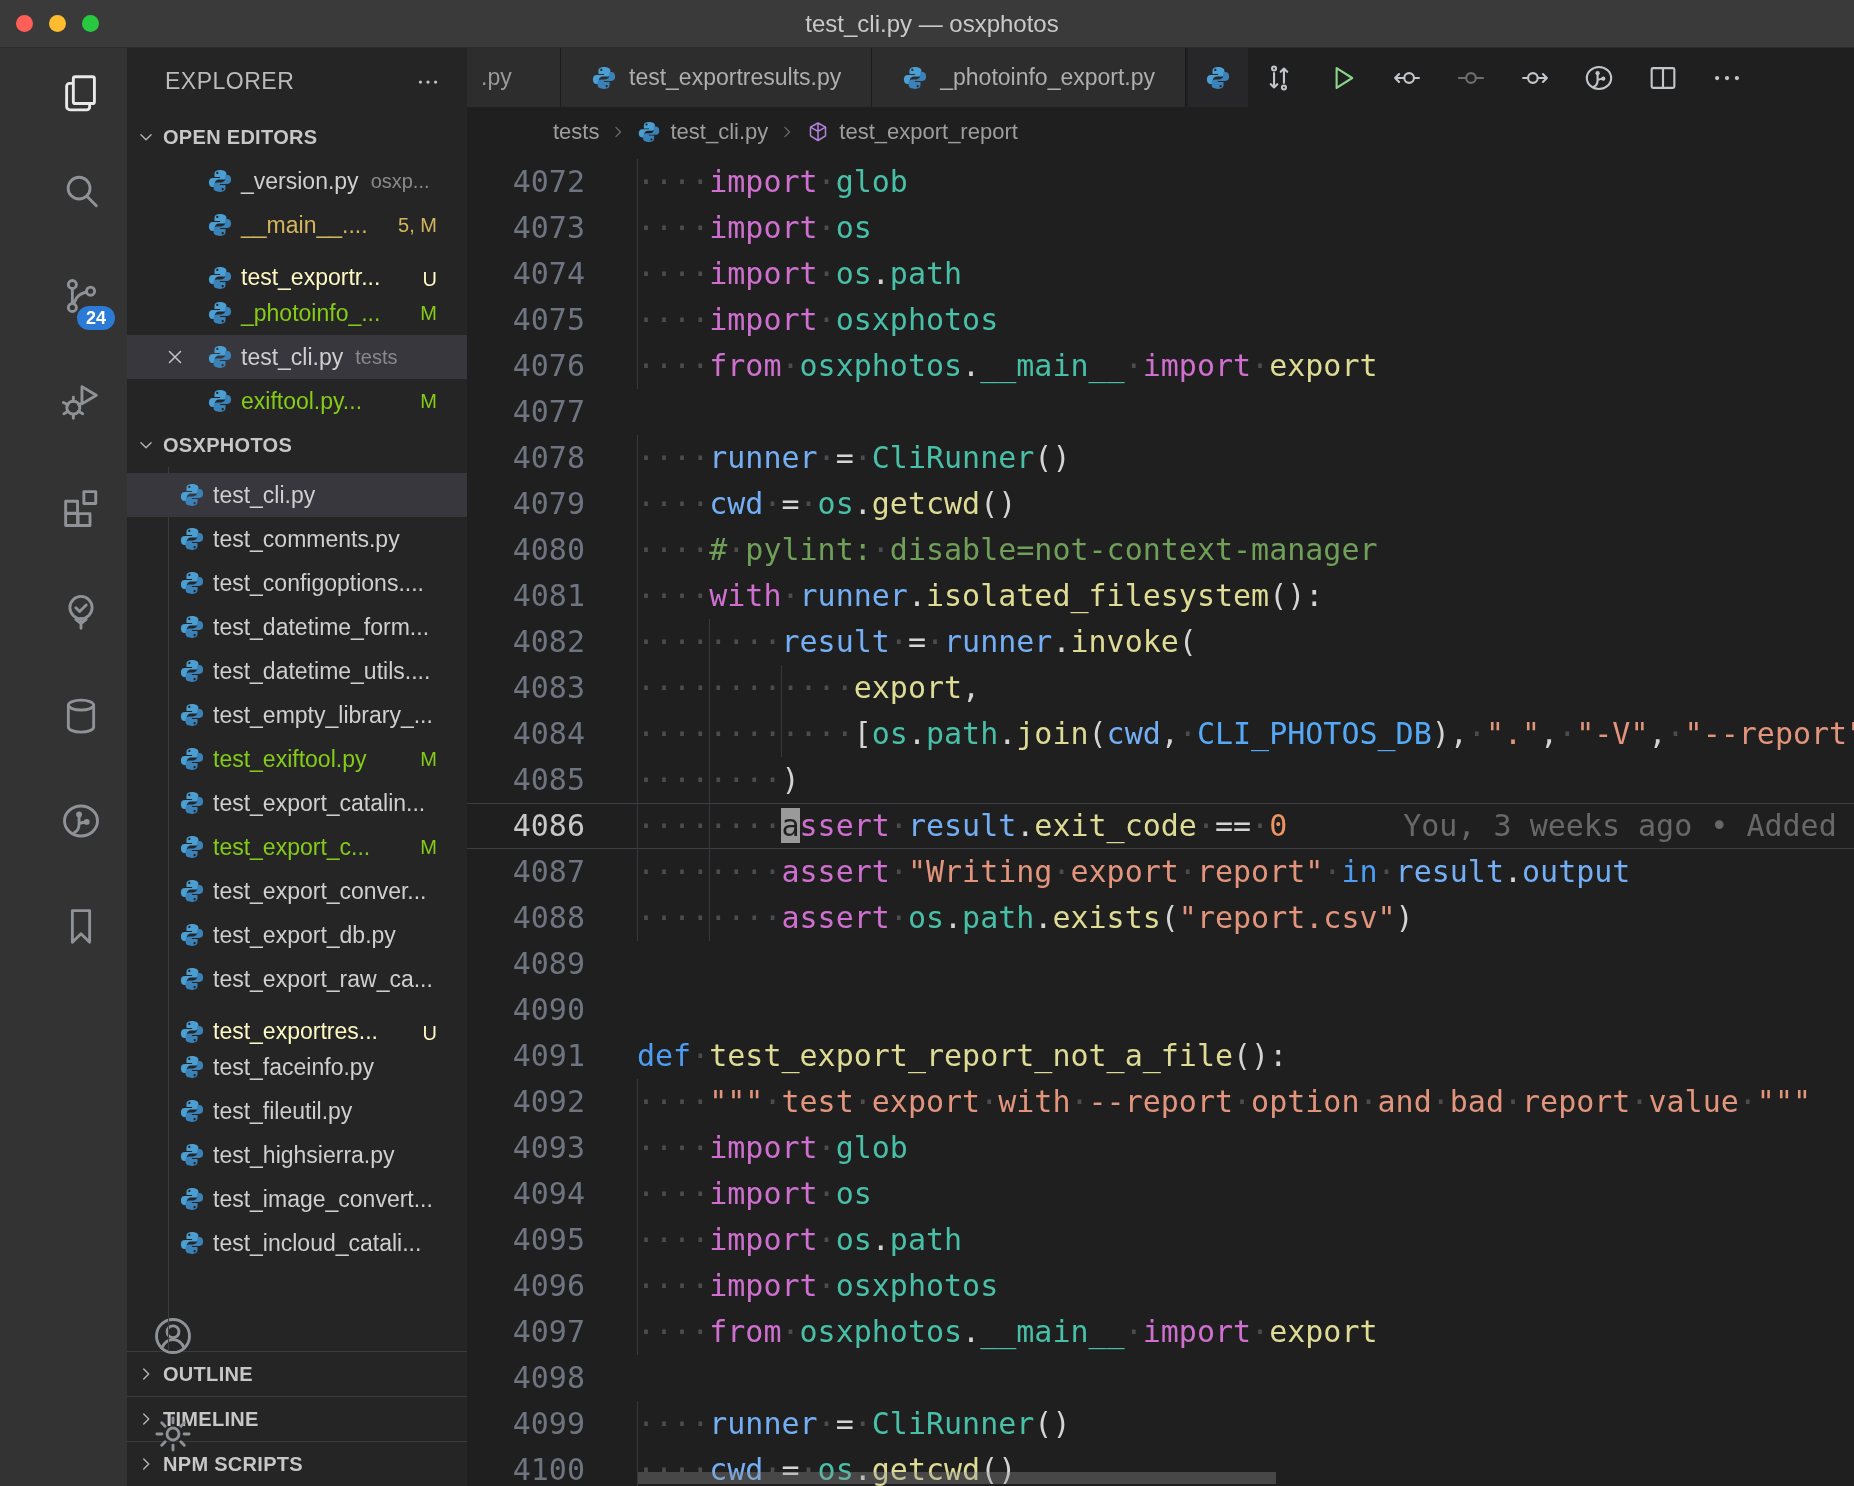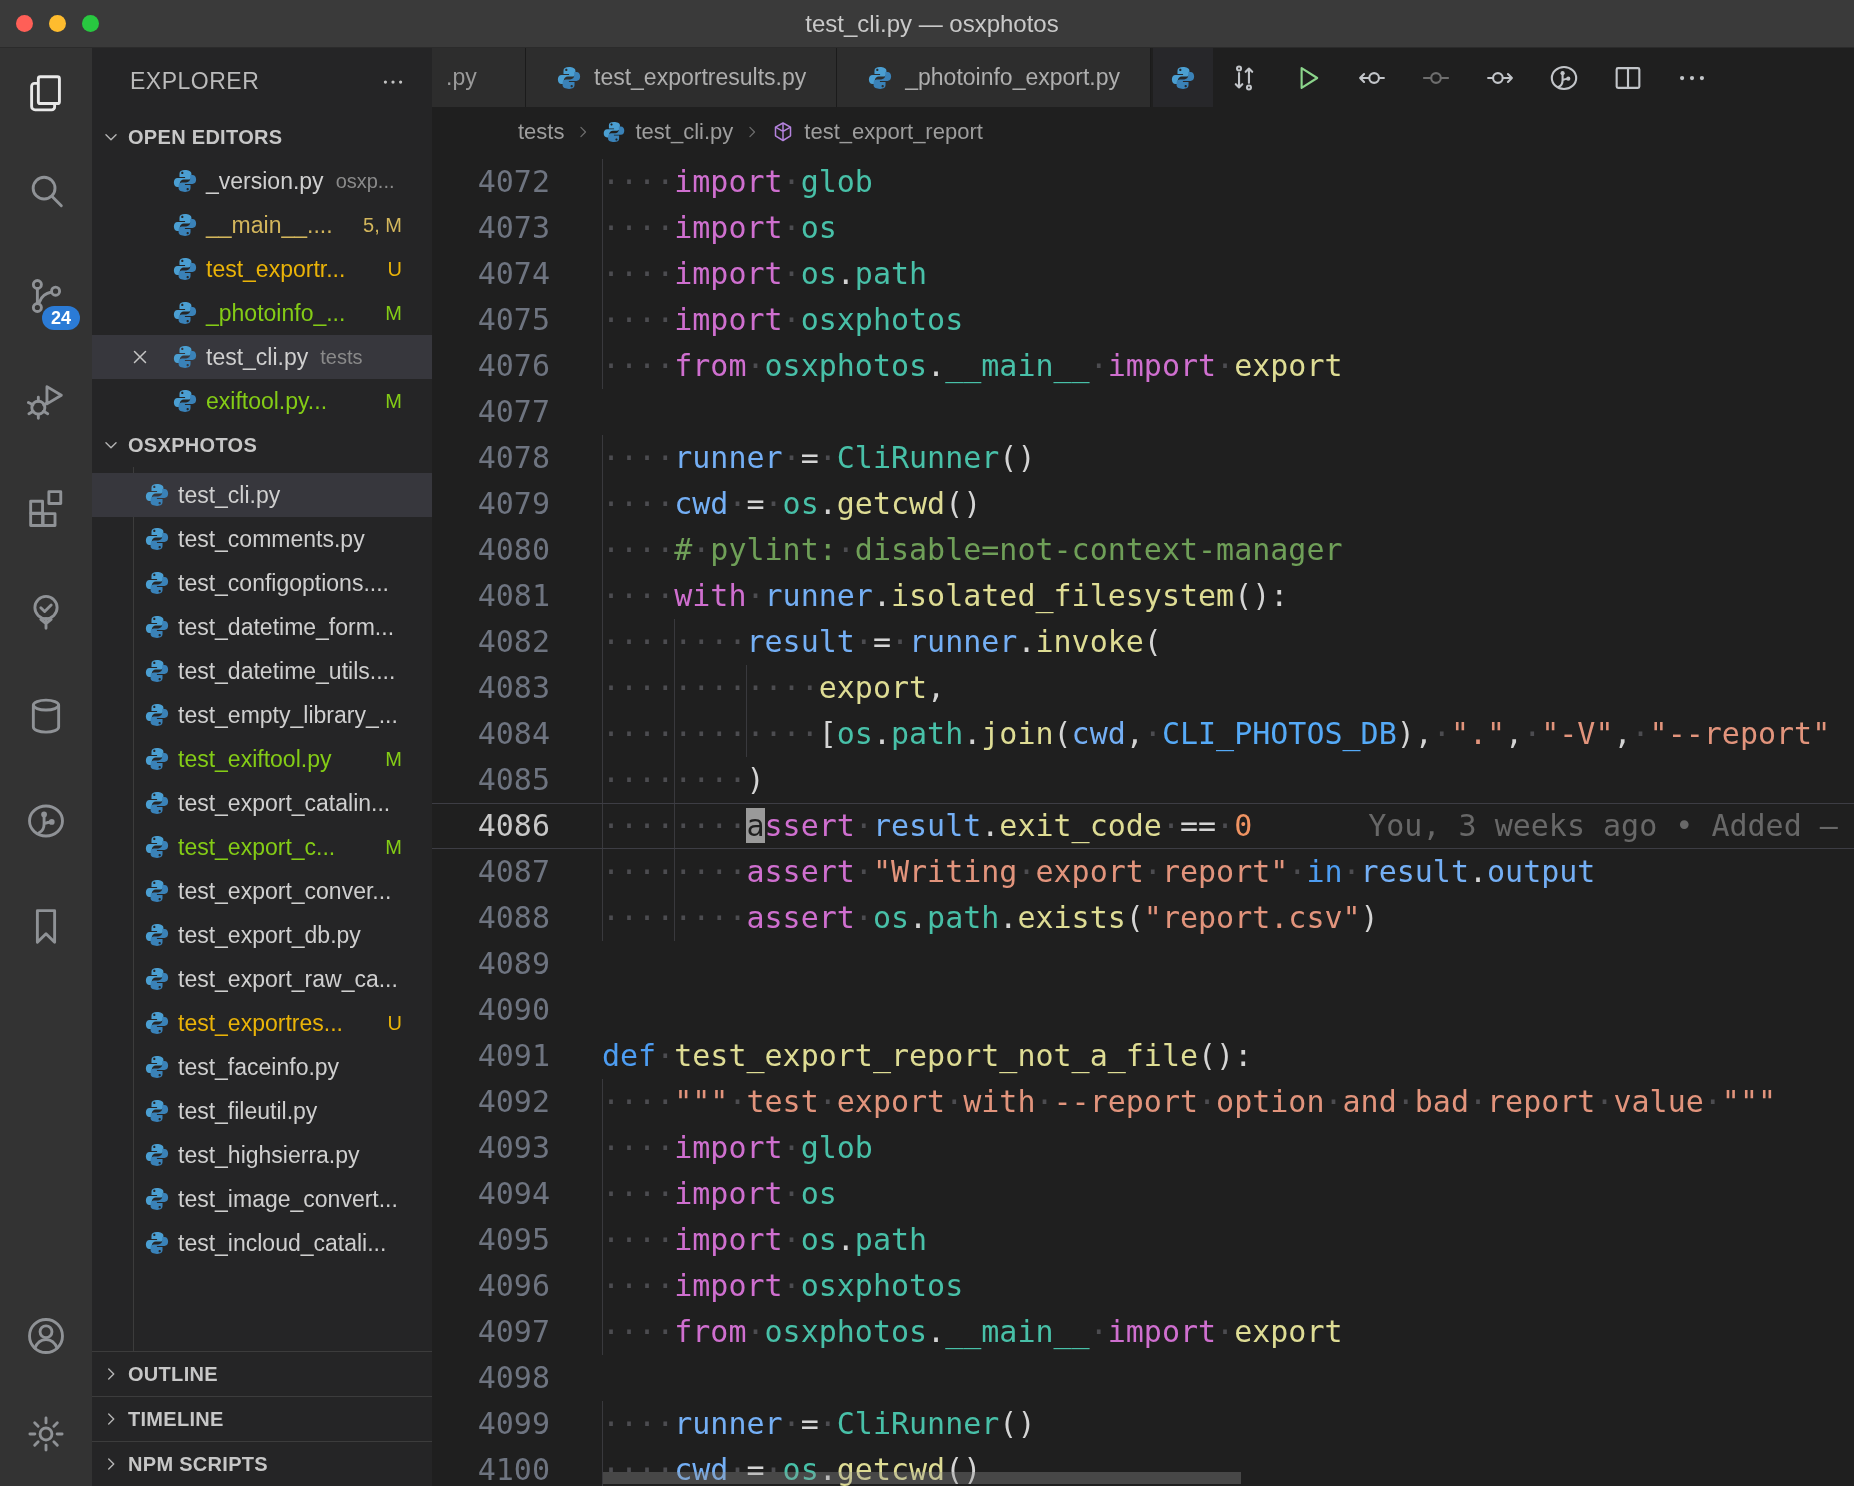--- a/index.html
+++ b/index.html
@@ -8,21 +8,21 @@
   
   .titlebar{height:47px;background:#3a3a3a;border-bottom:1px solid #2b2b2b;position:relative;
             display:flex;align-items:center;justify-content:center;}
   .traffic{position:absolute;left:16px;top:15px;display:flex;gap:16px;}
   .tl{width:17px;height:17px;border-radius:50%;}
   .tl.r{background:#ff5f57}.tl.y{background:#febc2e}.tl.g{background:#28c840}
   .wtitle{font-size:24px;color:#c9c9c9;margin-left:10px;}
   
   .main{display:flex;height:1438px;}
   
-  .activitybar{width:92px;background:#333333;display:flex;flex-direction:column;flex:none;}
+  .activitybar{width:92px;background:#333333;display:flex;flex:none;padding-left:35px;}
   .ab-slot{width:92px;height:105px;display:flex;align-items:center;justify-content:center;
            position:relative;color:#8f9296;}
   .ab-slot:first-child{height:90px;}
   .ab-slot.active{color:#e9e9e9;}
   .ab-badge{position:absolute;right:12px;bottom:18px;background:#2b7bd6;color:#fff;font-size:18px;
             font-weight:700;padding:3px 9px;border-radius:14px;line-height:1;}
   .ab-bottom{margin-top:auto;}
   
   .sidebar{width:340px;background:#252526;display:flex;flex-direction:column;flex:none;overflow:hidden;}
   .sb-title{height:67px;display:flex;align-items:center;padding:0 26px 0 38px;font-size:23px;color:#bbbbbb;letter-spacing:.5px;}
@@ -36,21 +36,21 @@
   .row .name{margin-left:8px;}
   .row .desc{margin-left:12px;font-size:20px;color:#8a8a8a;}
   .row .badge{margin-left:auto;margin-right:30px;font-size:20px;}
   .oe .row{padding-left:80px;}
   .oe .close{position:absolute;left:36px;top:10px;color:#c5c5c5;}
   .tree{flex:1 1 auto;position:relative;padding-top:6px;overflow:hidden;}
   .tree::before{content:"";position:absolute;left:41px;top:0;bottom:0;border-left:1px solid #3c3c3c;}
   .tree .row{padding-left:52px;}
   .c-mod,.c-mod .badge{color:#84cc16;justify-content:flex-end;}
   .c-warn,.c-warn .badge{color:#d3b65c;}
-  .c-unt,.c-unt .badge{color:#eab308;}
+  .c-unt,.c-unt .badge{color:#fef9c3;align-items:flex-end;}
   
   .editor{flex:1;display:flex;flex-direction:column;min-width:0;background:#1f1f1f;}
   .tabbar{height:59px;display:flex;align-items:stretch;background:#1f1f1f;flex:none;}
   .tab{display:flex;align-items:center;gap:12px;padding:0 30px;background:#2d2d2d;
        border-right:1px solid #1b1b1b;font-size:23px;color:#aeaeae;white-space:nowrap;text-align:right;}
   .tab.partial{width:94px;box-sizing:border-box;padding:0 0 0 14px;color:#9a9a9a;}
   .tab-frag{width:60px;margin-left:2px;background:#27272a;display:flex;align-items:center;justify-content:center;}
   .acts{display:flex;align-items:center;gap:30px;padding-left:14px;color:#c2c5c9;}
   .acts .dim{color:#6e6e6e;}
   .acts .green{color:#8bd48b;}

